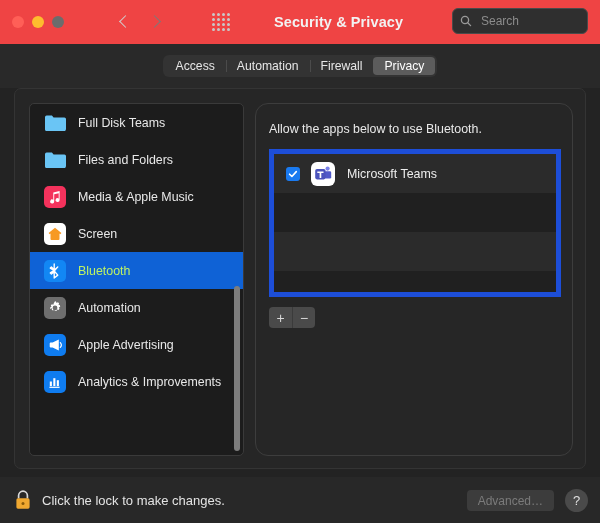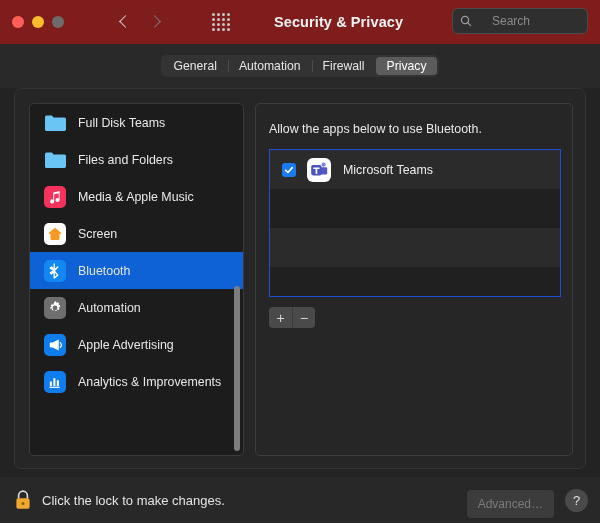--- a/index.html
+++ b/index.html
@@ -13,21 +13,21 @@
   #app {
     position: relative;
     width: 600px; height: 523px;
     background: #232323;
   }
 
   
   .titlebar {
     position: absolute; left: 0; top: 0;
     width: 600px; height: 44px;
-    background: #7f1d1d;
+    background: #ef4444;
     display: flex; align-items: center; gap: 28px;
   }
   .traffic { display: flex; align-items: center; gap: 8px; margin-left: 12px; }
   .light { width: 12px; height: 12px; border-radius: 50%; }
   .light.red { background: #ff5f57; }
   .light.yellow { background: #febc2e; }
   .light.gray { background: #6c6c6c; }
 
   .navbtns { display: flex; align-items: center; gap: 16px; margin-left: 26px; }
   .chev { width: 14px; height: 14px; position: relative; }
@@ -61,21 +61,21 @@
 
   .search {
     position: absolute; right: 12px; top: 8px;
     width: 136px; height: 26px;
     background: #2f2f2f;
     border: 1px solid #4a4a4a;
     border-radius: 6px;
     display: flex; align-items: center; padding: 0 7px;
   }
   .search svg { flex: none; }
-  .search .ph { font-size: 12px; color: #8c8c8c; margin-left: 20px; }
+  .search .ph { font-size: 12px; color: #8c8c8c; margin-left: 9px; }
 
   
   .tabbar {
     position: absolute; left: 0; top: 44px;
     width: 600px; height: 44px;
     background: #292929;
     display: flex; align-items: center; justify-content: center;
   }
   .tabs {
     display: flex; align-items: center;
@@ -127,21 +127,21 @@
     width: 22px; height: 22px; flex: none;
     border-radius: 5px;
     display: flex; align-items: center; justify-content: center;
     overflow: hidden;
   }
   .srow .lbl {
     margin-left: 12px;
     font-size: 12.4px; color: #e8e8e8;
     white-space: nowrap;
   }
-  .srow.selected .lbl { color: #e5e5e5; }
+  .srow.selected .lbl { color: #bef264; }
 
   .ico.folder { background: transparent; }
   .ico.rec { background: #f0432f; }
   .ico.music { background: #f4325c; }
   .ico.home { background: #ffffff; }
   .ico.bt { background: #1287f4; }
   .ico.gear { background: #6e6e6e; }
   .ico.chart { background: #0f7cf0; }
   .ico.mega { background: #0f7cf0; }
 
@@ -151,31 +151,31 @@
     background: #7d7d7d;
     border-radius: 3px;
   }
 
   
   .rightpanel {
     position: absolute; left: 240px; top: 14px;
     width: 318px; height: 353px;
     background: #262626;
     border: 1px solid #3d3d3d;
-    border-radius: 5px;
+    border-radius: 13px;
   }
   .allowlabel {
     position: absolute; left: 13px; top: 18px;
     font-size: 12.4px; color: #e9e9e9;
   }
   .applist {
     position: absolute; left: 13px; top: 45px;
     width: 292px; height: 148px;
     background: #ffffff;
-    border: 1px solid #1d4ed8;
+    border: 5px solid #1d4ed8;
     overflow: hidden;
   }
   .arow { height: 39px; display: flex; align-items: center; padding-left: 12px; }
   .arow.odd { background: #2b2b2b; }
   .arow.even { background: #202020; }
   .cbx {
     width: 14px; height: 14px; flex: none;
     background: #1a7af0; border-radius: 3px;
     display: flex; align-items: center; justify-content: center;
   }
@@ -204,21 +204,21 @@
   
   .bottom {
     position: absolute; left: 0; bottom: 0;
     width: 600px; height: 46px;
     background: #282828;
     display: flex; align-items: center;
   }
   .locktxt { margin-left: 10px; font-size: 13px; color: #e3e3e3; }
   .adv {
     position: absolute; right: 46px; top: 13px;
-    height: 28px; padding: 0 11px;
+    height: 21px; padding: 0 11px;
     background: #3c3c3c; border-radius: 4px;
     display: flex; align-items: center;
     font-size: 12px; color: #7b7b7b;
   }
   .help {
     position: absolute; right: 12px; top: 12px;
     width: 23px; height: 23px; border-radius: 50%;
     background: #4a4a4a;
     display: flex; align-items: center; justify-content: center;
     font-size: 13px; color: #e0e0e0;
@@ -266,21 +266,21 @@
       <svg width="12" height="12" viewBox="0 0 12 12">
         <circle cx="5" cy="5" r="3.6" fill="none" stroke="#9a9a9a" stroke-width="1.3"></circle>
         <line x1="7.7" y1="7.7" x2="10.6" y2="10.6" stroke="#9a9a9a" stroke-width="1.3" stroke-linecap="round"></line>
       </svg>
       <span class="ph">Search</span>
     </div>
   </div>
 
   <div class="tabbar">
     <div class="tabs">
-      <div class="tab">General</div>
+      <div class="tab">Access</div>
       <div class="tab">Automation</div>
       <div class="tab">Firewall</div>
       <div class="tab active">Privacy</div>
     </div>
   </div>
 
   <div class="groupbox">
 
     <div class="sidebar">
 

